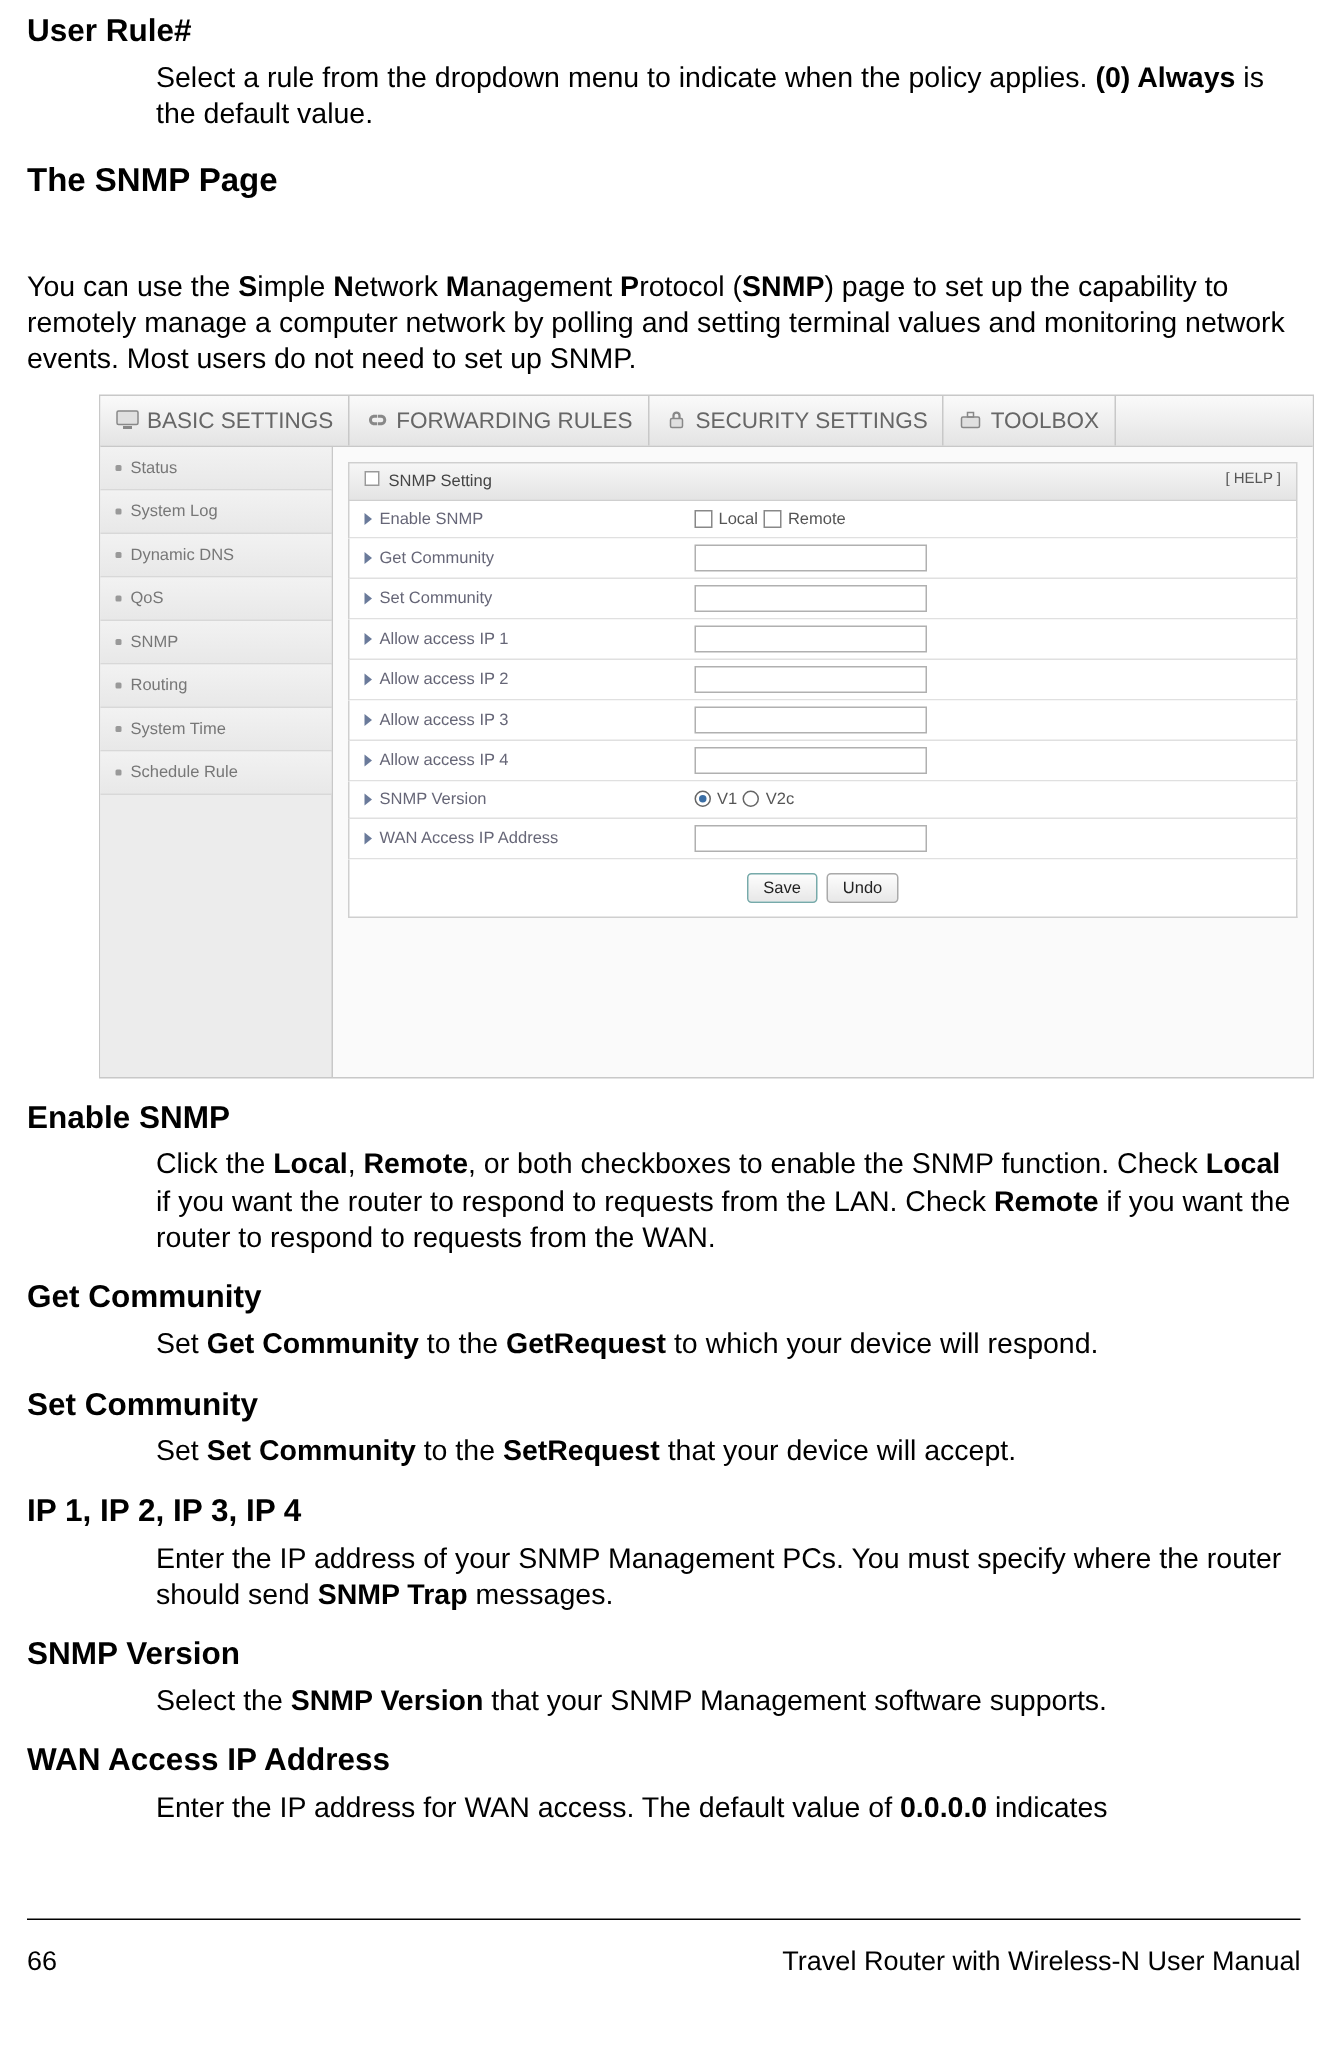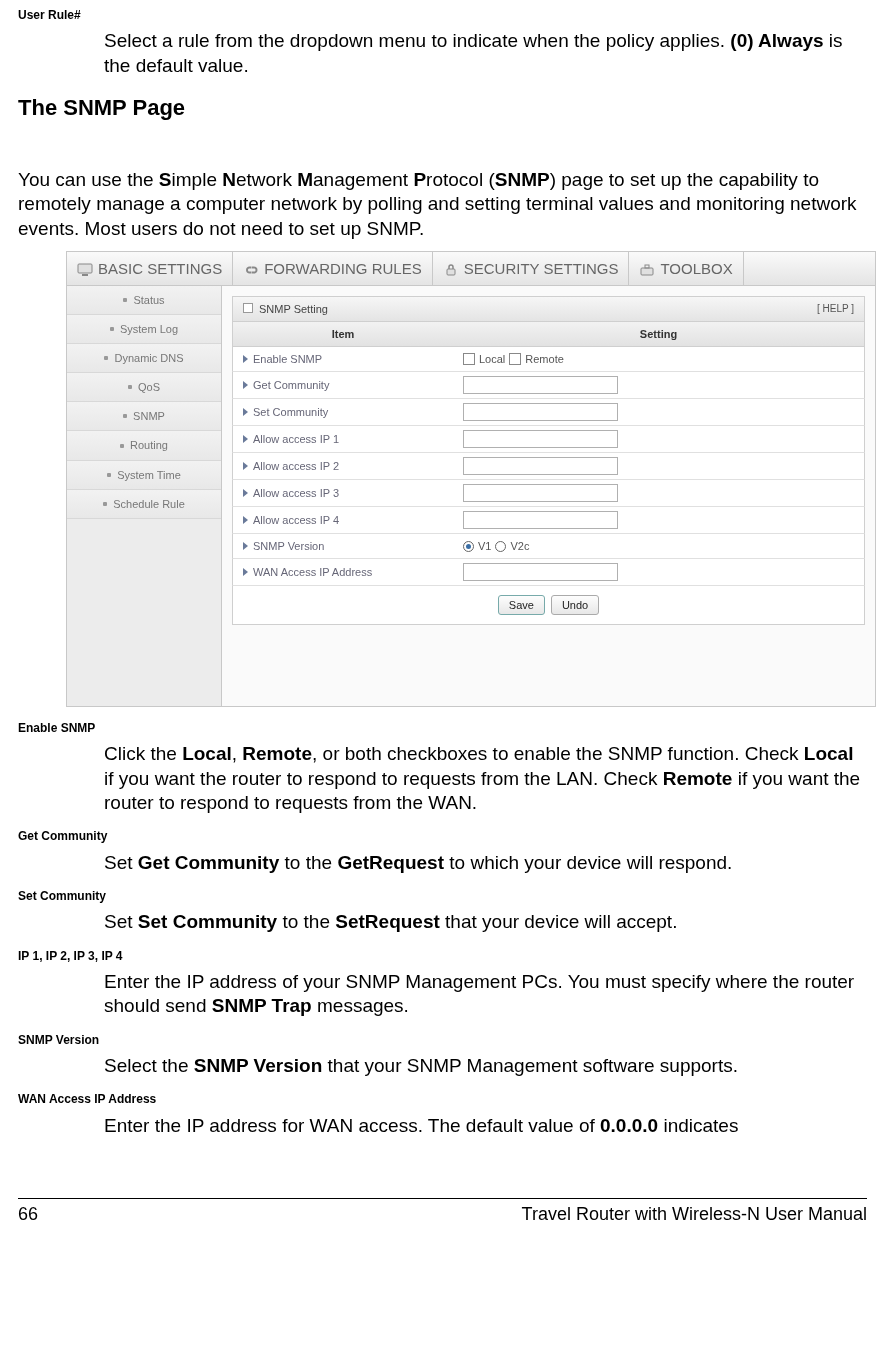--- a/index.html
+++ b/index.html
@@ -4,36 +4,36 @@
 <style>
   * { box-sizing: border-box; margin: 0; padding: 0; }
   body {
     font-family: Arial, Helvetica, sans-serif;
     background: #fff;
     padding: 6px 18px 18px 18px;
     font-size: 19px;
     line-height: 1.28;
     color: #000;
   }
-  .h-field { font-weight: bold; font-size: 12px; margin: 2px 0 6px 0; font-family: Arial, sans-serif; font-stretch: condensed; }
+  .h-field { font-weight: bold; font-size: 21px; margin: 2px 0 6px 0; font-family: Arial, sans-serif; font-stretch: condensed; }
   .indent { margin-left: 86px; margin-bottom: 14px; }
   .h-section { font-weight: bold; font-size: 22px; margin: 16px 0 8px 0; }
   .body-p { margin-bottom: 10px; margin-top: 46px; }
   .bold-inline { font-weight: bold; font-family: Arial, sans-serif; font-stretch: condensed; }
 
   
   .screenshot-wrap { margin: 8px 0 14px 48px; border: 1px solid #c8c8c8; width: 810px; font-size: 12px; color: #555; font-family: Arial, sans-serif; }
   .topnav { display: flex; height: 34px; background: linear-gradient(#fafafa,#e4e4e4); border-bottom: 1px solid #c8c8c8; }
   .topnav .tab { display:flex; align-items:center; gap:5px; padding: 0 10px; border-right: 1px solid #c8c8c8; font-size: 15px; color: #666; }
   .topnav .tab.active { background: linear-gradient(#f0f0f0,#d6d6d6); color:#333; font-weight:bold; }
   .tab-icon { width:16px; height:14px; display:inline-block; }
   .tab-icon svg { width:100%; height:100%; }
   .content-row { display:flex; min-height: 420px; background:#f4f4f4; }
   .sidebar { width: 155px; background:#ececec; border-right:1px solid #c8c8c8; }
-  .side-item { display:flex; align-items:center; gap:6px; padding:7px 10px; border-bottom:1px solid #d8d8d8; font-size:11px; color:#777; background:linear-gradient(#f2f2f2,#e8e8e8);justify-content:center; }
+  .side-item { display:flex; align-items:center; gap:6px; padding:7px 10px; border-bottom:1px solid #d8d8d8; font-size:11px; color:#777; background:linear-gradient(#f2f2f2,#e8e8e8); }
   .side-bullet { width:4px; height:4px; background:#999; display:inline-block; border-radius:1px; }
   .main-area { flex:1; padding: 10px 10px 10px 10px; background:#fafafa; }
   .panel-head { display:flex; justify-content:space-between; align-items:center; background:linear-gradient(#f6f6f6,#e4e4e4); border:1px solid #cfcfcf; padding:5px 10px; font-size:11px; color:#444; }
   .panel-head .cube { width:10px; height:10px; border:1px solid #999; display:inline-block; margin-right:6px; background:#fff; }
   .help-link { font-size:10px; color:#555; }
   .cols-head { display:flex; background:linear-gradient(#f2f2f2,#e2e2e2); border-left:1px solid #cfcfcf; border-right:1px solid #cfcfcf; border-bottom:1px solid #cfcfcf; font-weight:bold; font-size:11px; color:#333; }
   .col-item { width: 220px; padding:5px 10px; text-align:center; }
   .col-setting { flex:1; padding:5px 10px; text-align:center; }
   .row { display:flex; border-left:1px solid #cfcfcf; border-right:1px solid #cfcfcf; border-bottom:1px solid #e0e0e0; font-size:11px; background:#fff; align-items:center; }
   .row .label { width:220px; padding:5px 10px; color:#667; display:flex; align-items:center; gap:5px; }
@@ -42,21 +42,21 @@
   .faux-input { width:155px; height:18px; border:1px solid #b0b0b0; background:#fff; }
   .faux-check { width:12px; height:12px; border:1px solid #888; background:#fff; display:inline-block; }
   .faux-radio { width:11px; height:11px; border:1px solid #666; border-radius:50%; display:inline-flex; align-items:center; justify-content:center; background:#fff; }
   .faux-radio .dot { width:5px; height:5px; border-radius:50%; background:#3a6ea5; }
   .btn-row { border:1px solid #cfcfcf; border-top:none; padding:9px; display:flex; justify-content:center; gap:6px; background:#fff; }
   .faux-btn { padding:2px 10px; border:1px solid #7aa; background:linear-gradient(#fdfdfd,#e7e7e7); border-radius:3px; font-size:11px; color:#222; }
   .faux-btn.secondary { border-color:#aaa; }
   .spacer-under { height:70px; background:#fafafa; }
 
   
-  .footer-line { border-top: 1px solid #000; margin-top: 60px; padding-top: 4px; display:flex; justify-content:space-between; font-size:18px; }
+  .footer-line { border-top: 1px solid #000; margin-top: 60px; padding-top: 16px; display:flex; justify-content:space-between; font-size:18px; }
 </style>
 </head>
 <body>
 
 <div class="h-field">User Rule#</div>
 <p class="indent">
   <span>Select a rule from the dropdown menu to indicate when the policy applies. </span><span class="bold-inline">(0) Always</span><span> is the default value.</span>
 </p>
 
 <div class="h-section">The SNMP Page</div>
@@ -126,24 +126,20 @@
         </div>
       <div class="side-item">
           <span class="side-bullet"></span>
           <span>Schedule Rule</span>
         </div>
     </div>
     <div class="main-area">
       <div class="panel-head">
         <span><span class="cube"></span><span>SNMP Setting</span></span>
         <span class="help-link">[ HELP ]</span>
-      </div>
-      <div class="cols-head">
-        <div class="col-item">Item</div>
-        <div class="col-setting">Setting</div>
       </div>
       <div class="row">
         <div class="label">
             <span class="arrow-right"></span>
             <span>Enable SNMP</span>
           </div>
         <div class="setting">
           <span class="faux-check"></span>
             <span>Local</span>
           <span class="faux-check"></span>

